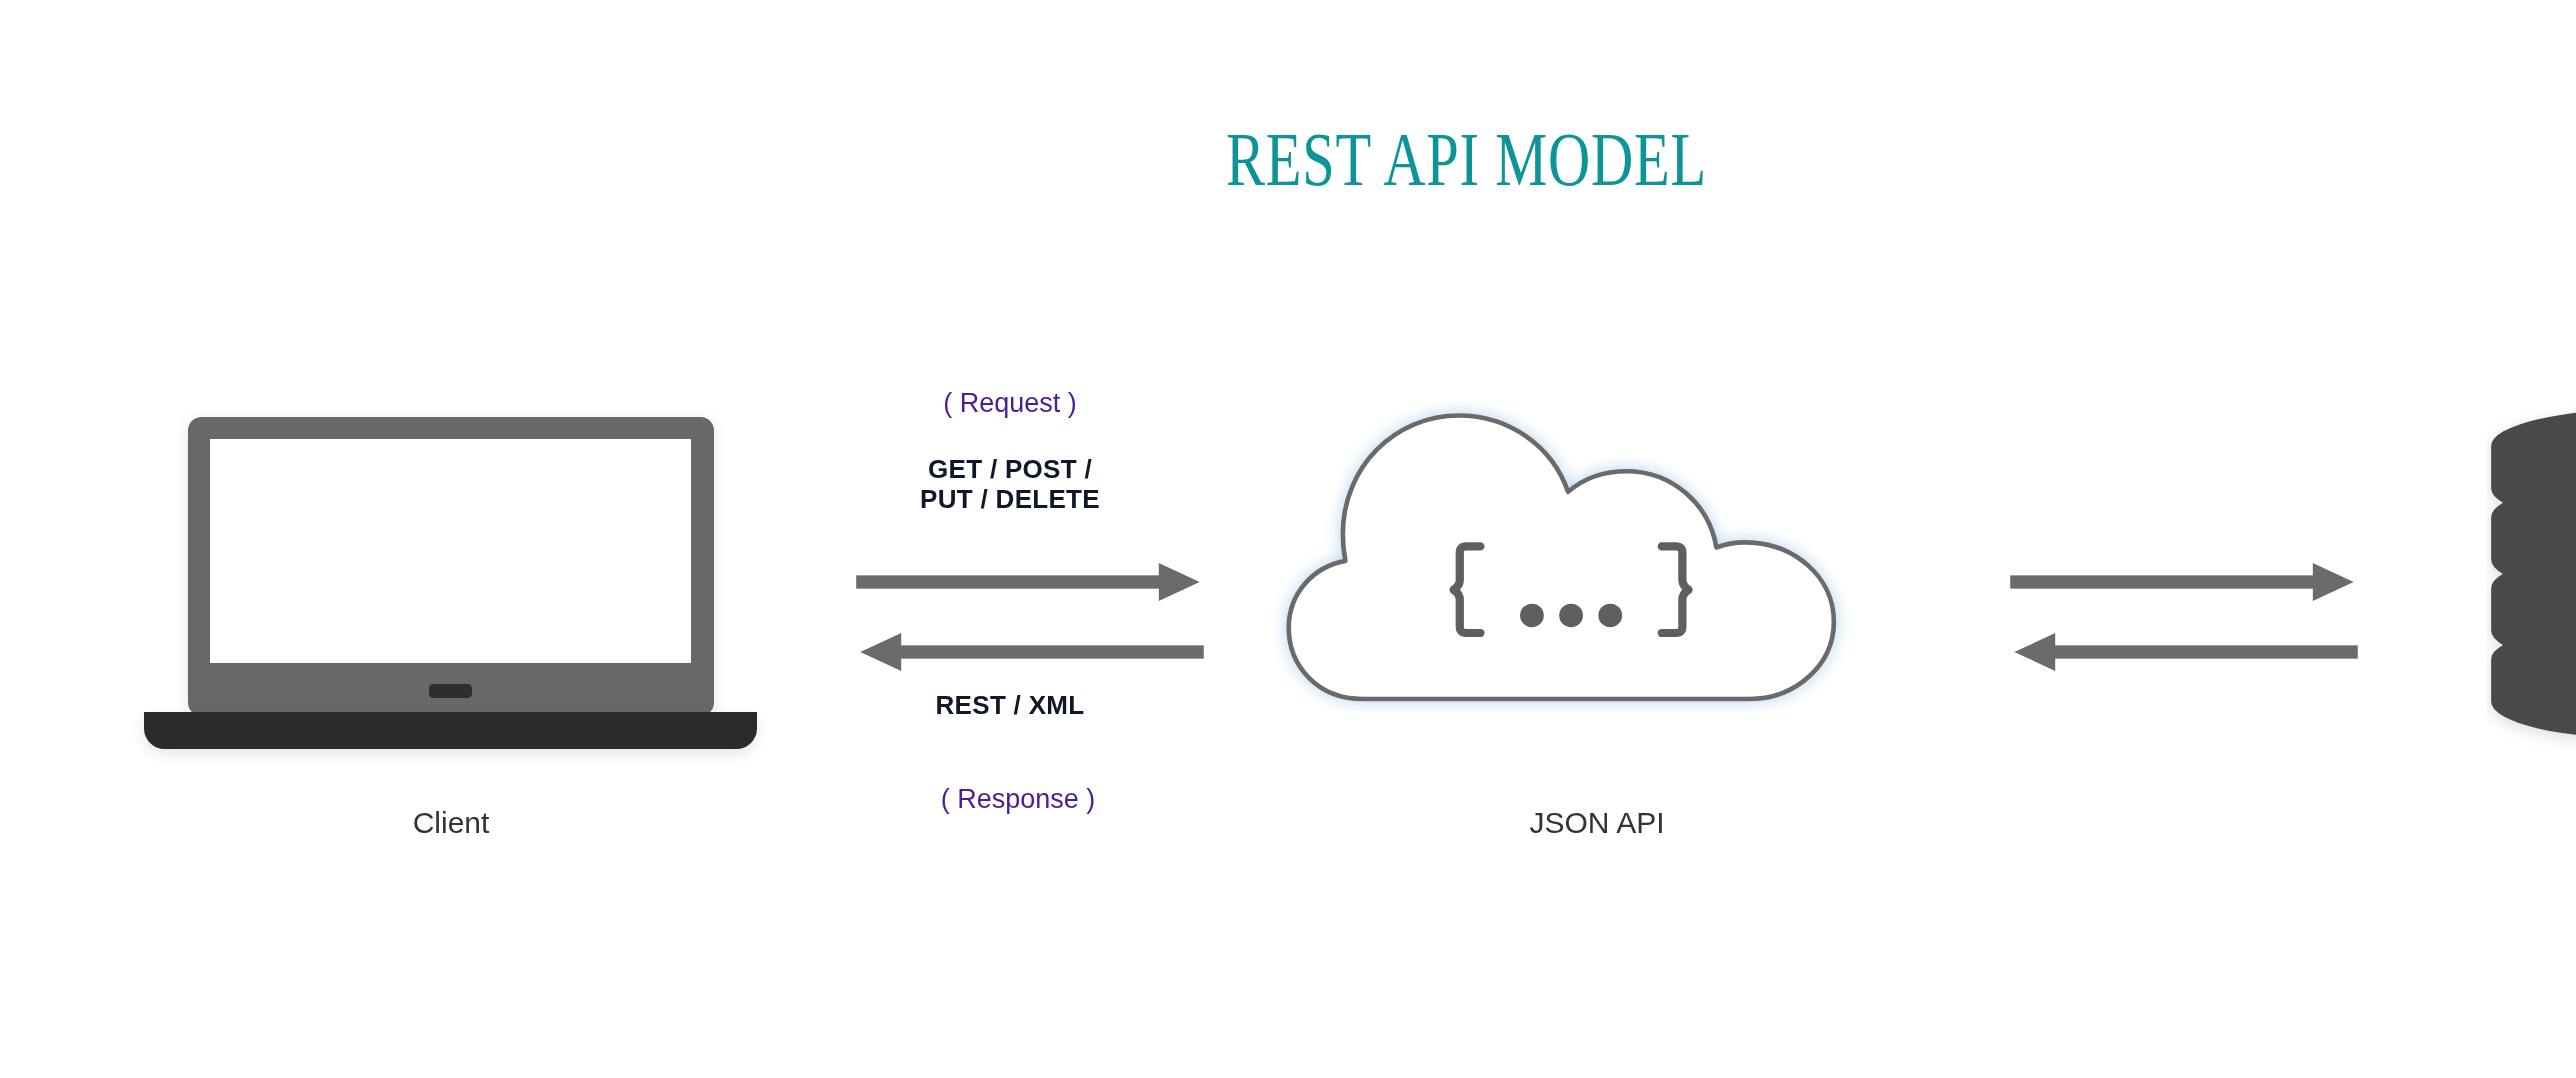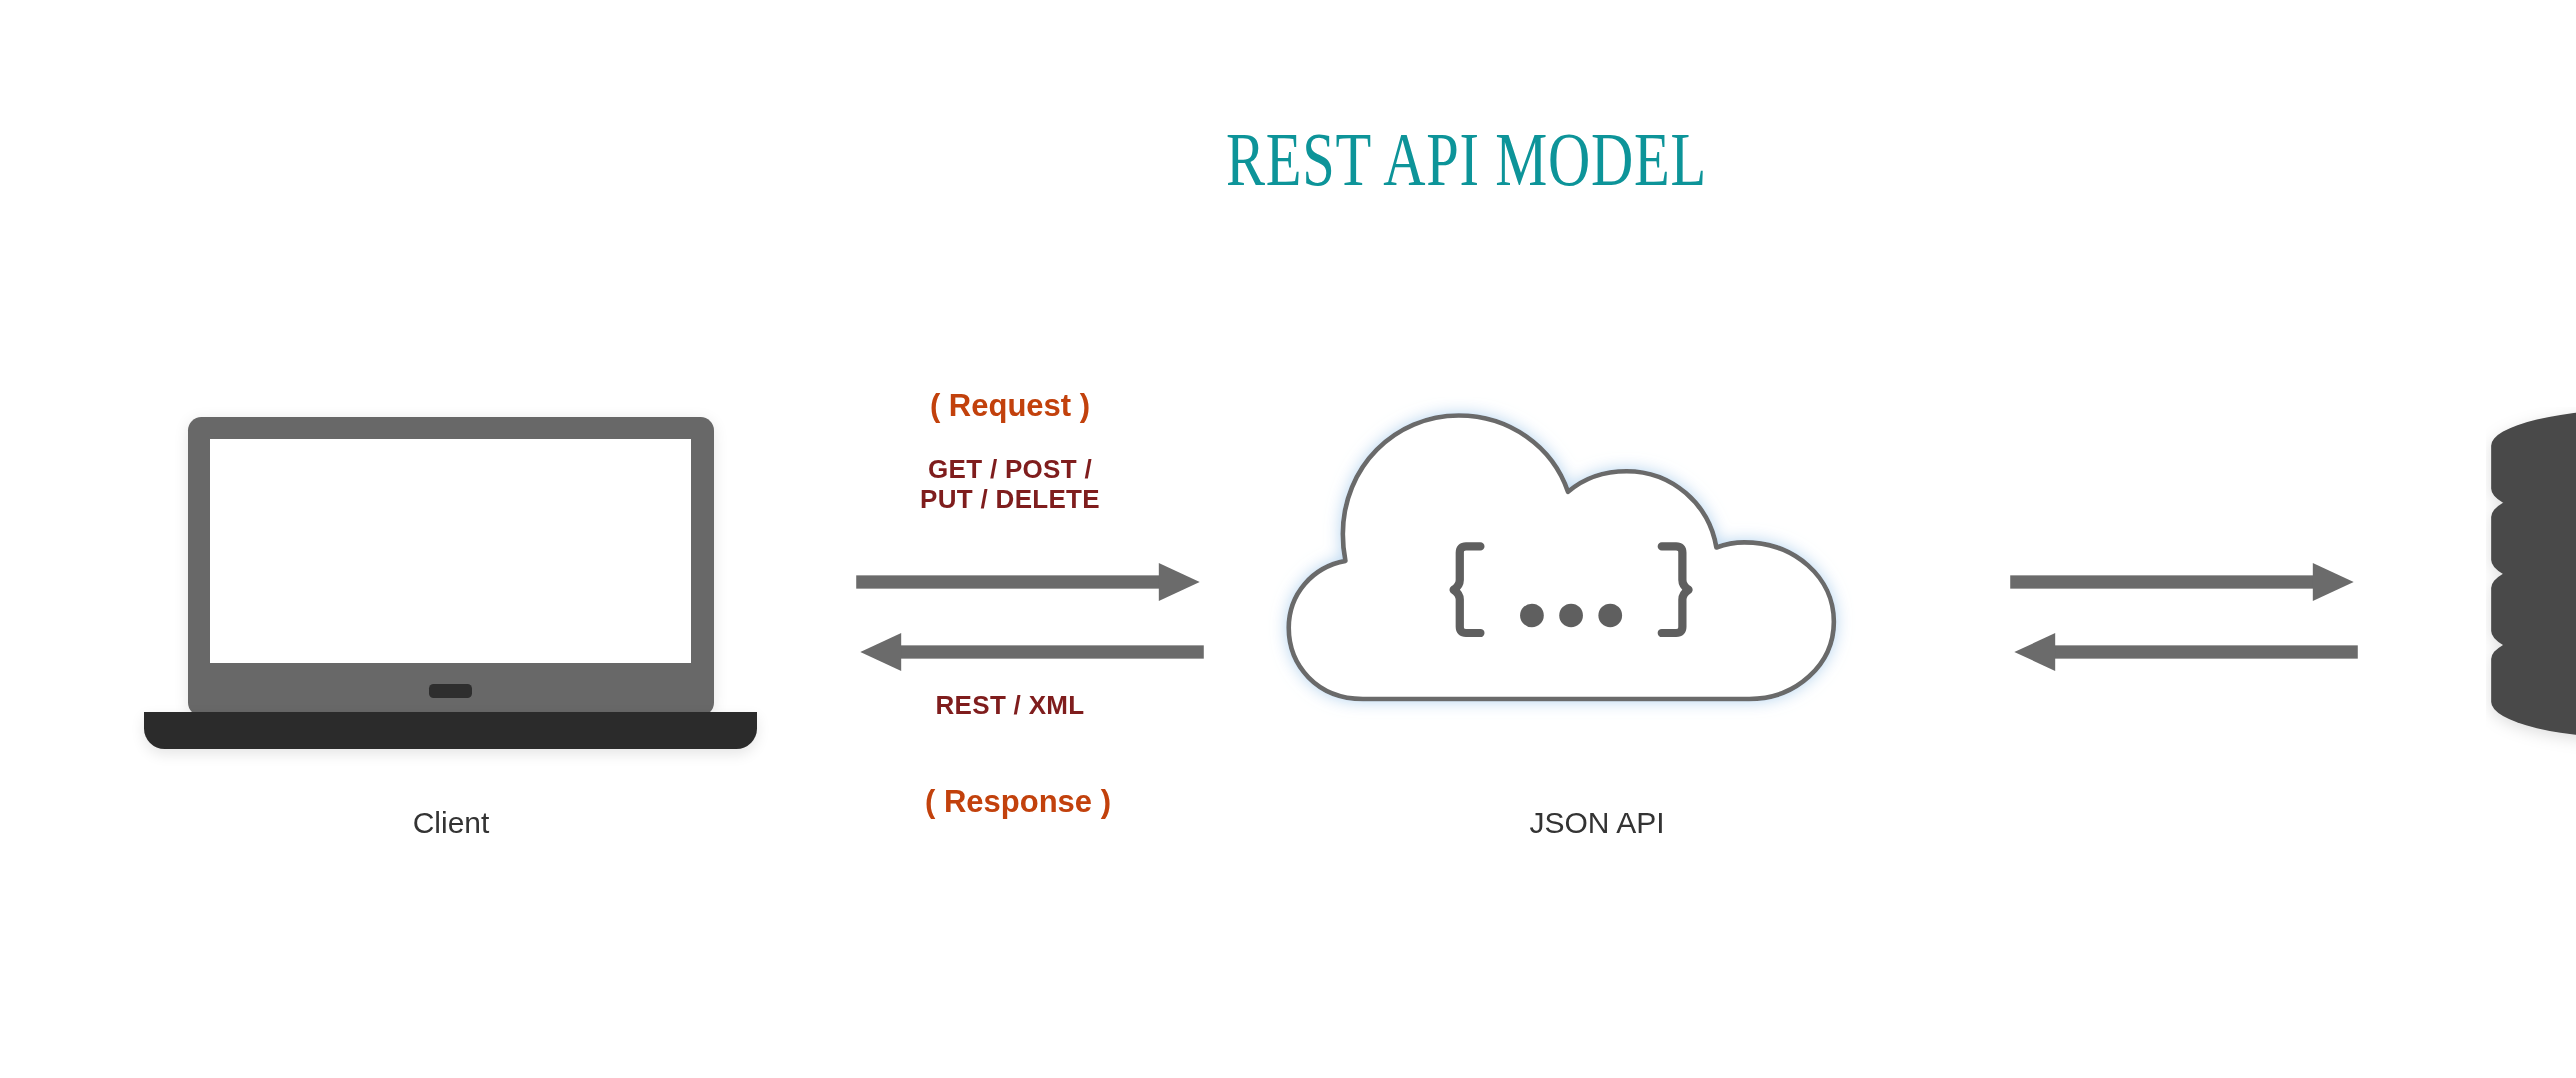--- a/index.html
+++ b/index.html
@@ -132,26 +132,26 @@
 
   
   .lbl {
     position: absolute;
     width: 392px;
     text-align: center;
     line-height: 1.16;
     white-space: nowrap;
   }
   .lbl-muted {
-    color: #c2410c;
-    font-size: 31px;
-    font-weight: 700;
+    color: #4c1d95;
+    font-size: 27px;
+    font-weight: 400;
   }
   .lbl-teal {
-    color: #7f1d1d;
+    color: #0f172a;
     font-size: 26px;
     font-weight: 700;
     letter-spacing: 0.3px;
   }
 
   .req-paren  { left: 814px; top: 388px; }
   .req-verbs  { left: 814px; top: 454px; }
   .res-format { left: 814px; top: 690px; }
   .res-paren  { left: 822px; top: 756px; margin-top: 28px; }
 </style>

